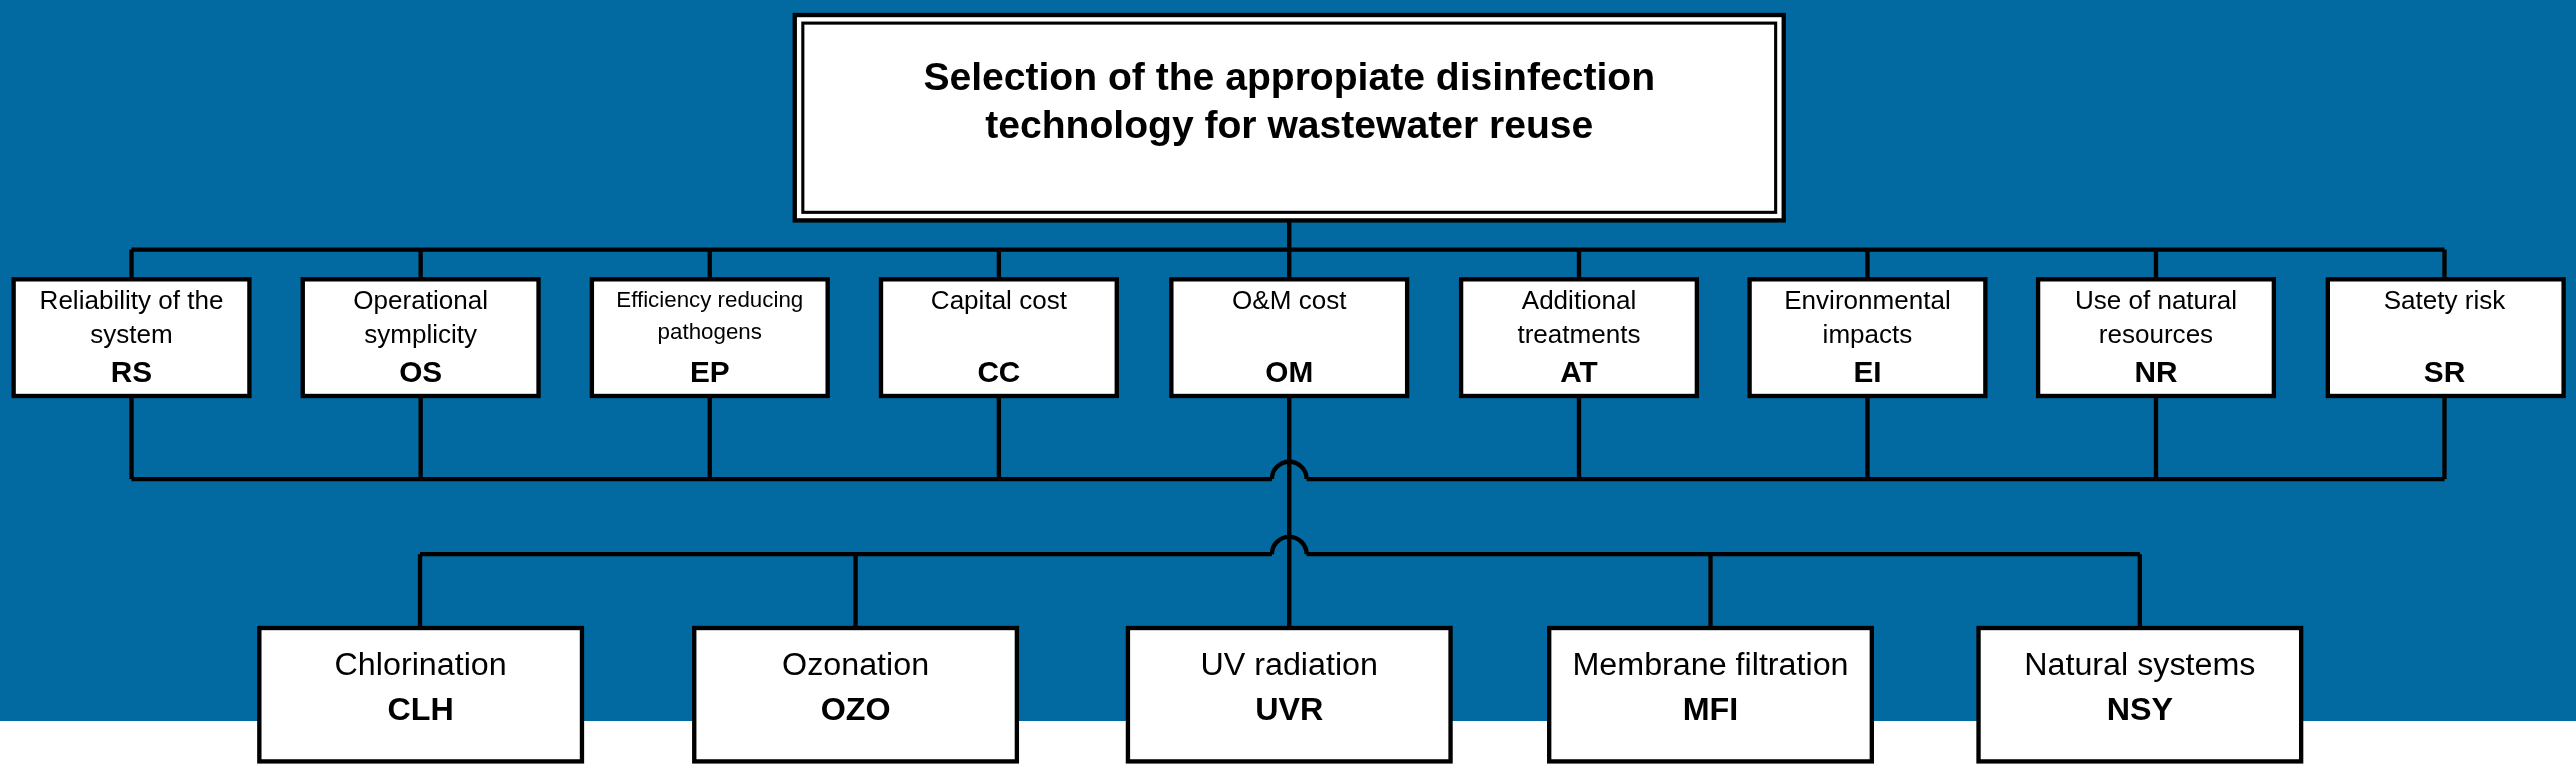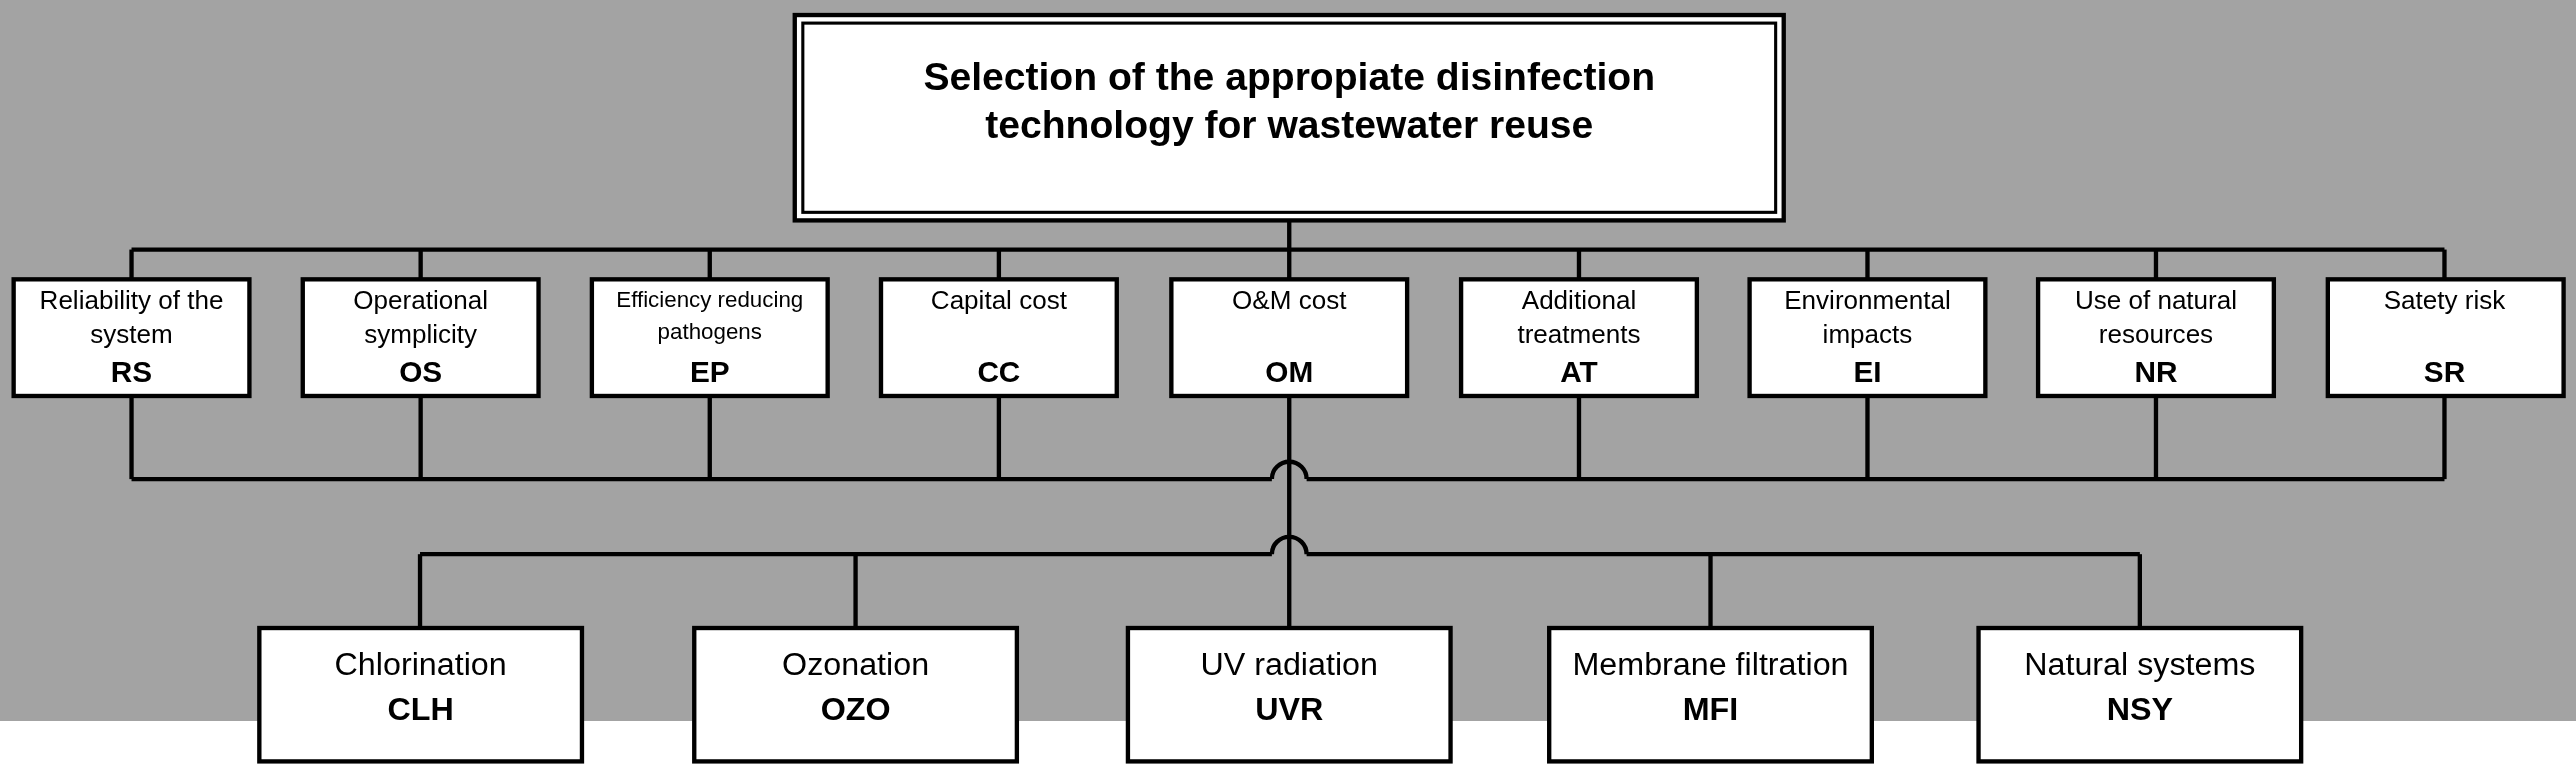--- a/index.html
+++ b/index.html
@@ -11,21 +11,21 @@
   body {
     width: 2576px;
     height: 769px;
     overflow: hidden;
     font-family: "Liberation Sans", sans-serif;
   }
   #diagram-root {
     position: relative;
     width: 2576px;
     height: 721px;
-    background: #a3a3a3;
+    background: #0369a1;
   }
   svg#hierarchy-svg {
     position: absolute;
     top: 0;
     left: 0;
     width: 2576px;
     height: 769px;
     display: block;
   }
   .box-rect {

